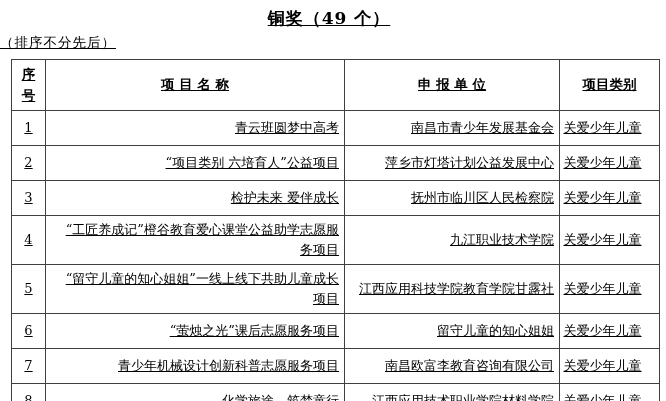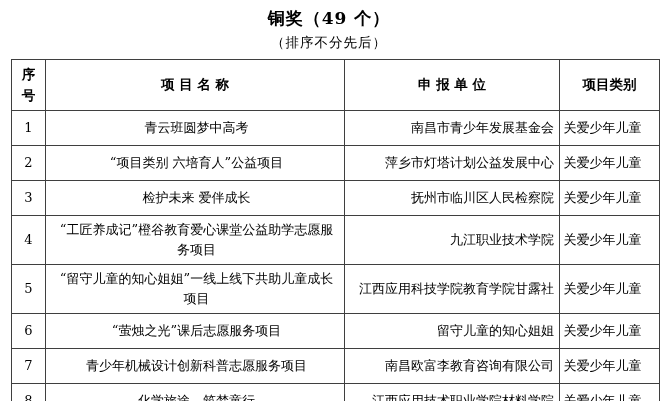--- a/index.html
+++ b/index.html
@@ -9,30 +9,30 @@
     width: 666px;
     height: 401px;
     overflow: hidden;
     font-family: "DejaVu Serif", "Liberation Serif", serif;
     color: #000000;
   }
   .doc {
     width: 658px;
     height: 401px;
     position: relative;
+    text-decoration: underline;
   }
   .doc-title {
     text-align: center;
     font-size: 17px;
     font-weight: bold;
     padding-top: 7px;
     letter-spacing: 1px;
   }
   .doc-subtitle {
-    text-align: center;
     font-size: 13.5px;
     font-weight: normal;
     padding-top: 4px;
     letter-spacing: 1px;
   }
   table.award-table {
     border-collapse: collapse;
     table-layout: fixed;
     width: 648px;
     margin-left: 11px;
@@ -51,21 +51,21 @@
     word-break: break-all;
   }
   .award-table th {
     font-weight: bold;
     text-align: center;
     height: 26px;
     font-size: 13.5px;
   }
   .award-table td { height: 26px; }
   td.cell-no { text-align: center; }
-  td.cell-name { text-align: center; padding-left: 8px; margin-top: 29px; }
+  td.cell-name { text-align: right; padding-left: 8px; margin-top: 29px; }
   td.cell-org { text-align: right; padding-left: 8px; }
   td.cell-category { text-align: center; padding-left: 2px; padding-right: 16px; }
 </style>
 </head>
 <body>
 
 <div class="doc">
   <div class="doc-title">铜奖（49 个）</div>
   <div class="doc-subtitle">（排序不分先后）</div>
 

